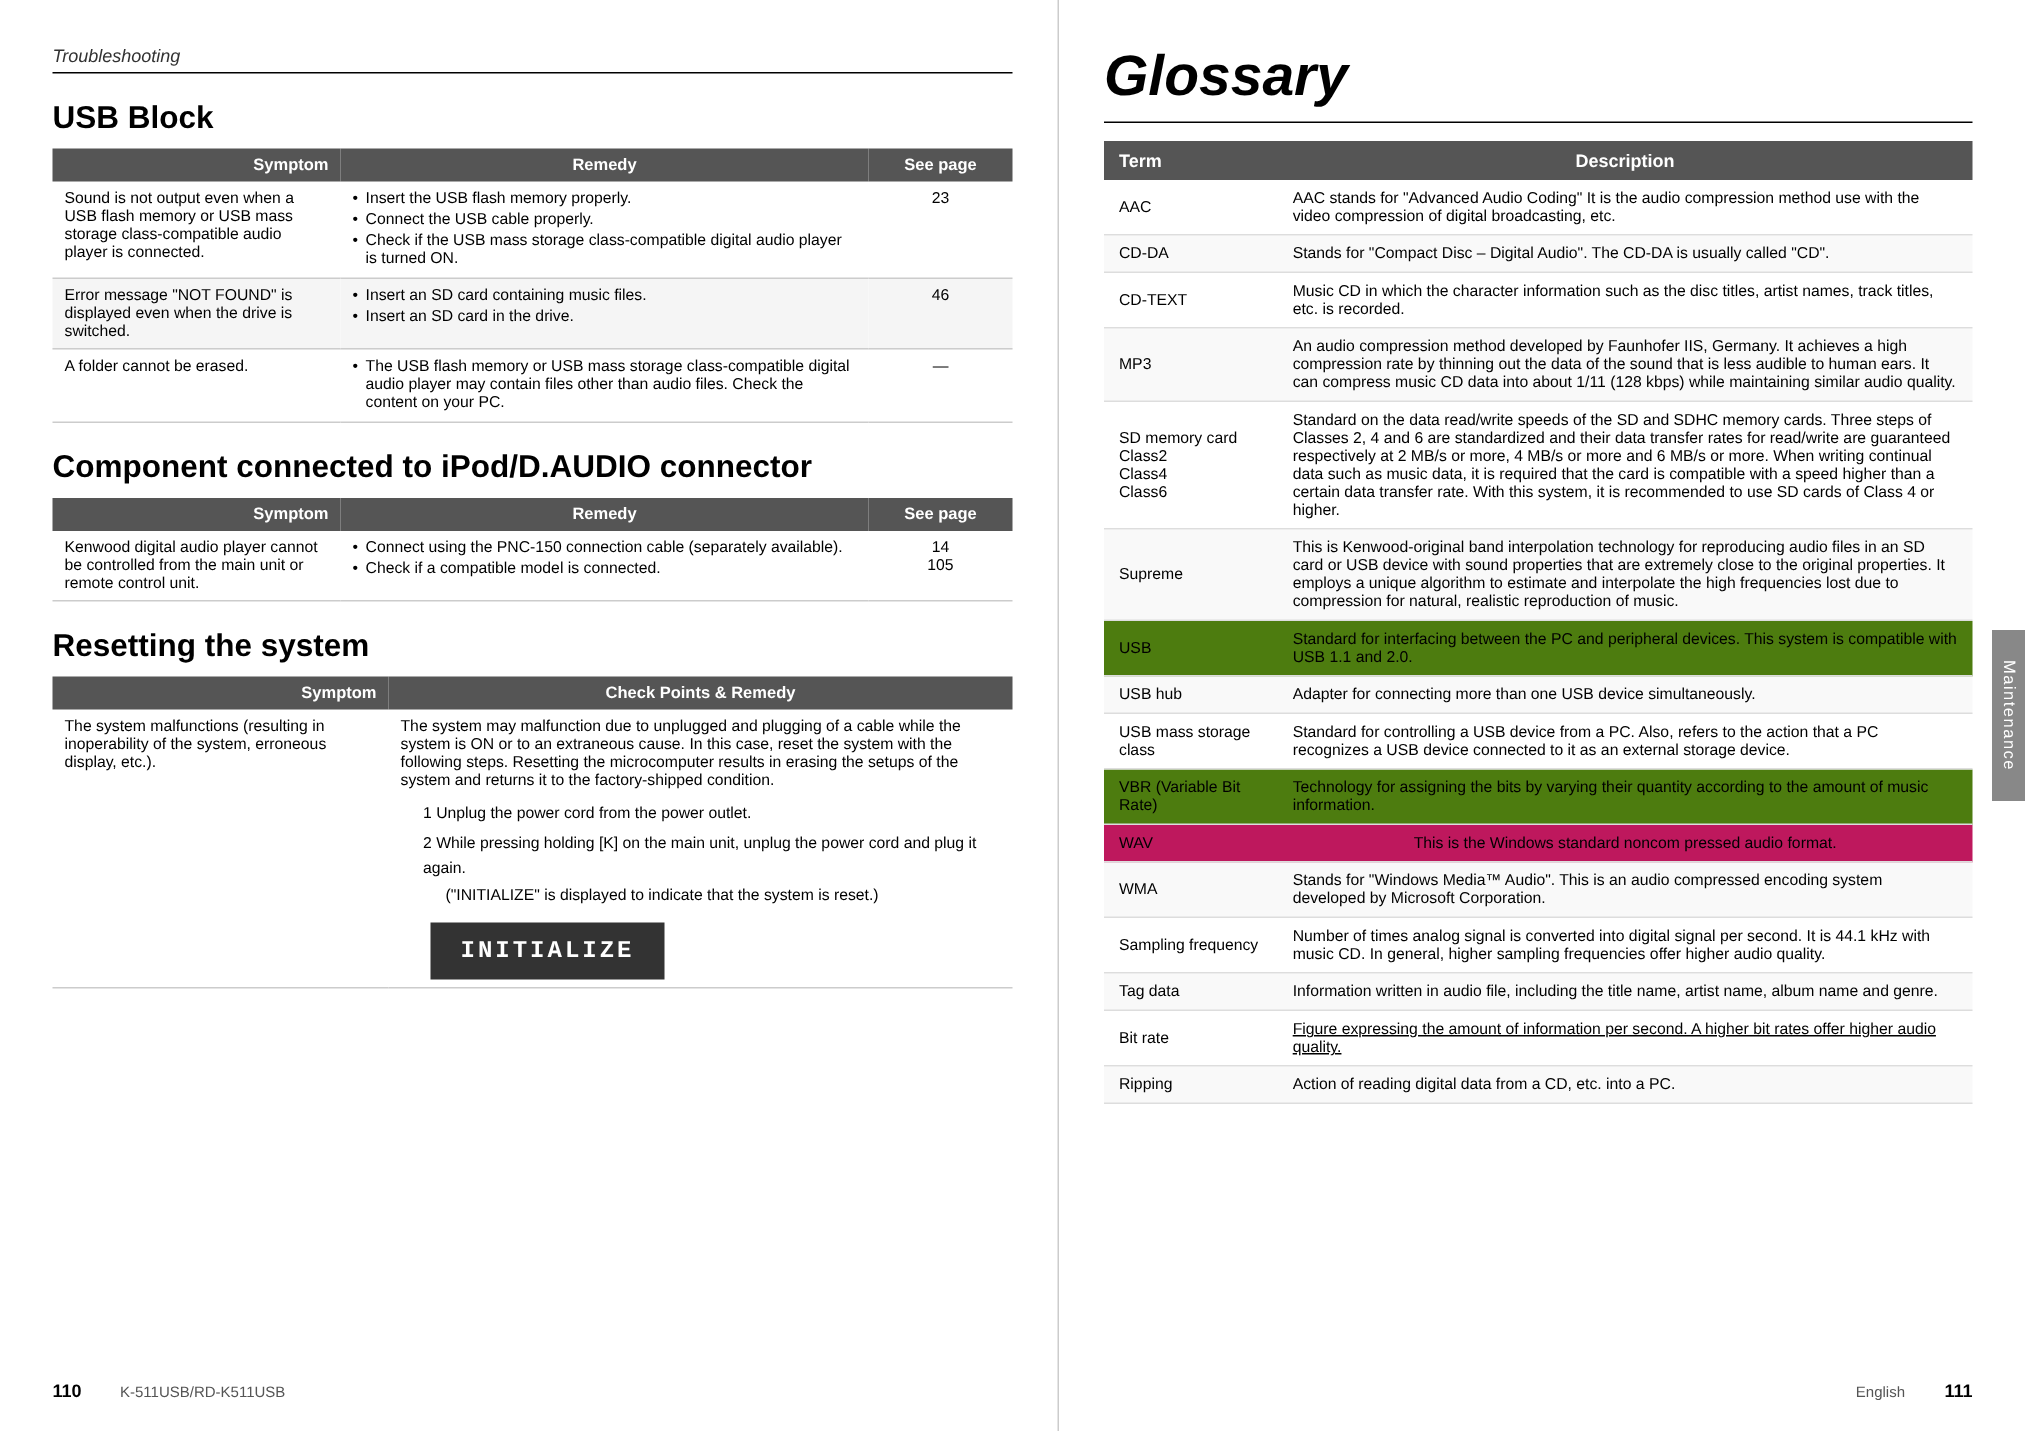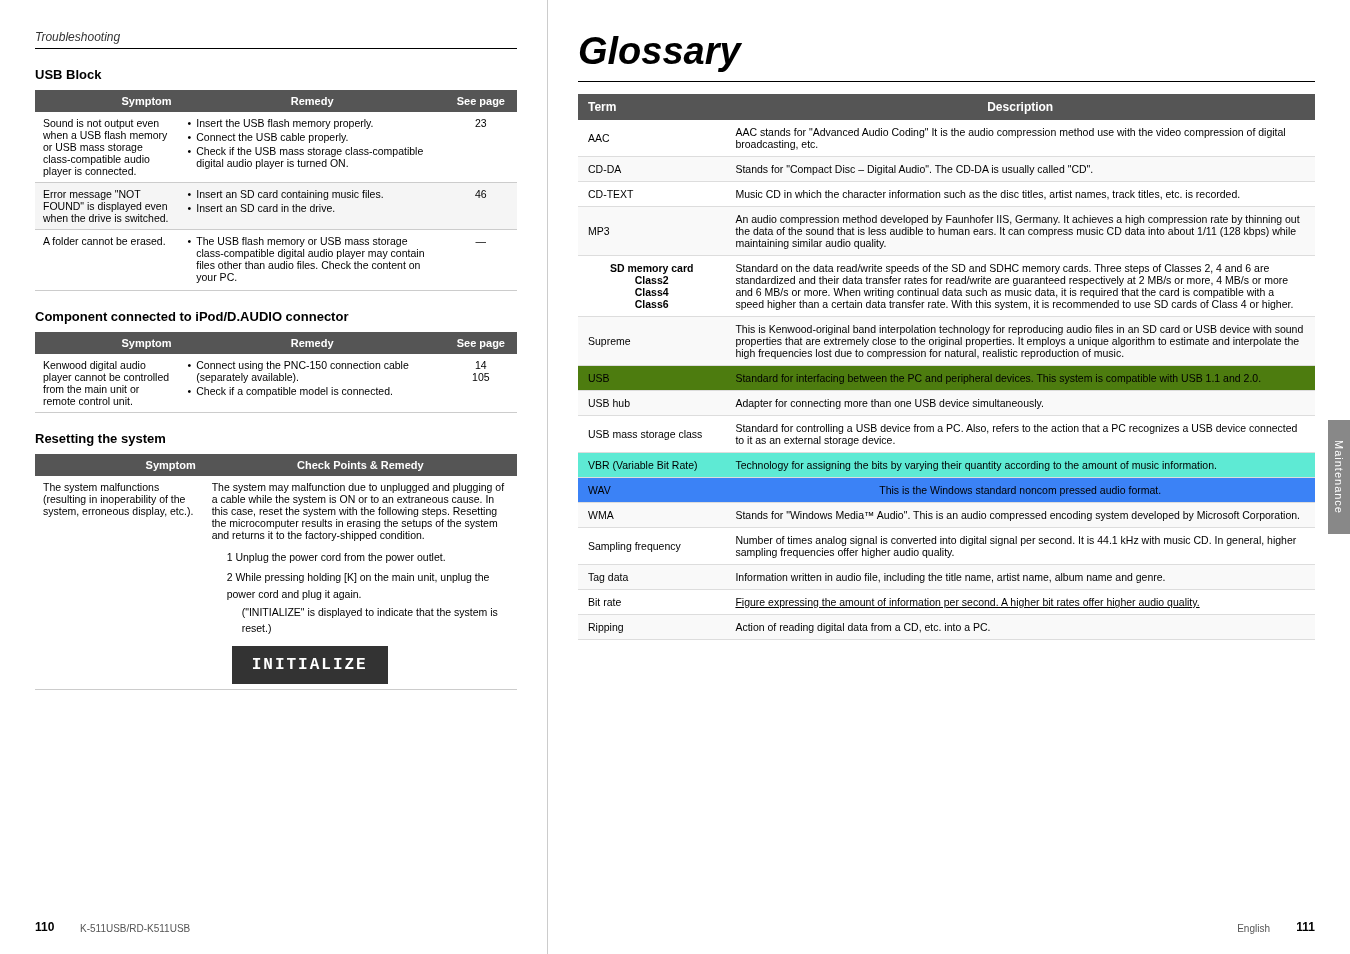--- a/index.html
+++ b/index.html
@@ -8,21 +8,21 @@
       font-size: 11px;
       background: #fff;
       color: #000;
       width: 1350px;
       min-height: 954px;
       display: flex;
     }
 
     
     .left-page {
-      width: 548px;
+      width: 706px;
       padding: 30px 30px 30px 35px;
       border-right: 1px solid #ccc;
       position: relative;
     }
 
     
     .right-page {
       flex: 1;
       padding: 30px 35px 30px 30px;
       position: relative;
@@ -31,21 +31,21 @@
     .page-header-italic {
       font-style: italic;
       font-size: 12px;
       color: #333;
       margin-bottom: 6px;
       border-bottom: 1px solid #000;
       padding-bottom: 4px;
     }
 
     .section-title {
-      font-size: 13px;
+      font-size: 21px;
       font-weight: bold;
       margin-top: 18px;
       margin-bottom: 8px;
     }
 
     
     table {
       width: 100%;
       border-collapse: collapse;
       margin-bottom: 10px;
@@ -338,21 +338,21 @@
         </tr>
         <tr style="background: rgb(255, 255, 255);">
           <td style="vertical-align: middle; white-space: pre-line; font-weight: normal; border-bottom: 1px solid rgb(221, 221, 221); padding: 6px 10px;">CD-TEXT</td>
           <td style="border-bottom: 1px solid rgb(221, 221, 221); padding: 6px 10px;">Music CD in which the character information such as the disc titles, artist names, track titles, etc. is recorded.</td>
         </tr>
         <tr style="background: rgb(249, 249, 249);">
           <td style="vertical-align: middle; white-space: pre-line; font-weight: normal; border-bottom: 1px solid rgb(221, 221, 221); padding: 6px 10px;">MP3</td>
           <td style="border-bottom: 1px solid rgb(221, 221, 221); padding: 6px 10px;">An audio compression method developed by Faunhofer IIS, Germany. It achieves a high compression rate by thinning out the data of the sound that is less audible to human ears. It can compress music CD data into about 1/11 (128 kbps) while maintaining similar audio quality.</td>
         </tr>
         <tr style="background: rgb(255, 255, 255);">
-          <td style="vertical-align: middle; white-space: pre-line; font-weight: bold; border-bottom: 1px solid rgb(221, 221, 221); padding: 6px 10px; text-align: center;">SD memory card
+          <td style="vertical-align: middle; white-space: pre-line; font-weight: normal; border-bottom: 1px solid rgb(221, 221, 221); padding: 6px 10px;">SD memory card
 Class2
 Class4
 Class6</td>
           <td style="border-bottom: 1px solid rgb(221, 221, 221); padding: 6px 10px;">Standard on the data read/write speeds of the SD and SDHC memory cards. Three steps of Classes 2, 4 and 6 are standardized and their data transfer rates for read/write are guaranteed respectively at 2 MB/s or more, 4 MB/s or more and 6 MB/s or more. When writing continual data such as music data, it is required that the card is compatible with a speed higher than a certain data transfer rate. With this system, it is recommended to use SD cards of Class 4 or higher.</td>
         </tr>
         <tr style="background: rgb(249, 249, 249);">
           <td style="vertical-align: middle; white-space: pre-line; font-weight: normal; border-bottom: 1px solid rgb(221, 221, 221); padding: 6px 10px;">Supreme</td>
           <td style="border-bottom: 1px solid rgb(221, 221, 221); padding: 6px 10px;">This is Kenwood-original band interpolation technology for reproducing audio files in an SD card or USB device with sound properties that are extremely close to the original properties. It employs a unique algorithm to estimate and interpolate the high frequencies lost due to compression for natural, realistic reproduction of music.</td>
         </tr>
         <tr style="background: #4d7c0f;">
@@ -360,25 +360,25 @@
           <td style="border-bottom: 1px solid rgb(221, 221, 221); padding: 6px 10px;">Standard for interfacing between the PC and peripheral devices. This system is compatible with USB 1.1 and 2.0.</td>
         </tr>
         <tr style="background: rgb(249, 249, 249);">
           <td style="vertical-align: middle; white-space: pre-line; font-weight: normal; border-bottom: 1px solid rgb(221, 221, 221); padding: 6px 10px;">USB hub</td>
           <td style="border-bottom: 1px solid rgb(221, 221, 221); padding: 6px 10px;">Adapter for connecting more than one USB device simultaneously.</td>
         </tr>
         <tr style="background: rgb(255, 255, 255);">
           <td style="vertical-align: middle; white-space: pre-line; font-weight: normal; border-bottom: 1px solid rgb(221, 221, 221); padding: 6px 10px;">USB mass storage class</td>
           <td style="border-bottom: 1px solid rgb(221, 221, 221); padding: 6px 10px;">Standard for controlling a USB device from a PC. Also, refers to the action that a PC recognizes a USB device connected to it as an external storage device.</td>
         </tr>
-        <tr style="background: #5eead4;">
+        <tr style="background: #4d7c0f;">
           <td style="vertical-align: middle; white-space: pre-line; font-weight: normal; border-bottom: 1px solid rgb(221, 221, 221); padding: 6px 10px;">VBR (Variable Bit Rate)</td>
           <td style="border-bottom: 1px solid rgb(221, 221, 221); padding: 6px 10px;">Technology for assigning the bits by varying their quantity according to the amount of music information.</td>
         </tr>
-        <tr style="background: #3b82f6;">
+        <tr style="background: #be185d;">
           <td style="vertical-align: middle; white-space: pre-line; font-weight: normal; border-bottom: 1px solid rgb(221, 221, 221); padding: 6px 10px;">WAV</td>
           <td style="border-bottom: 1px solid rgb(221, 221, 221); padding: 6px 10px; text-align: center;">This is the Windows standard noncom pressed audio format.</td>
         </tr>
         <tr style="background: rgb(249, 249, 249);">
           <td style="vertical-align: middle; white-space: pre-line; font-weight: normal; border-bottom: 1px solid rgb(221, 221, 221); padding: 6px 10px;">WMA</td>
           <td style="border-bottom: 1px solid rgb(221, 221, 221); padding: 6px 10px;">Stands for "Windows Media™ Audio". This is an audio compressed encoding system developed by Microsoft Corporation.</td>
         </tr>
         <tr style="background: rgb(255, 255, 255);">
           <td style="vertical-align: middle; white-space: pre-line; font-weight: normal; border-bottom: 1px solid rgb(221, 221, 221); padding: 6px 10px;">Sampling frequency</td>
           <td style="border-bottom: 1px solid rgb(221, 221, 221); padding: 6px 10px;">Number of times analog signal is converted into digital signal per second. It is 44.1 kHz with music CD. In general, higher sampling frequencies offer higher audio quality.</td>

